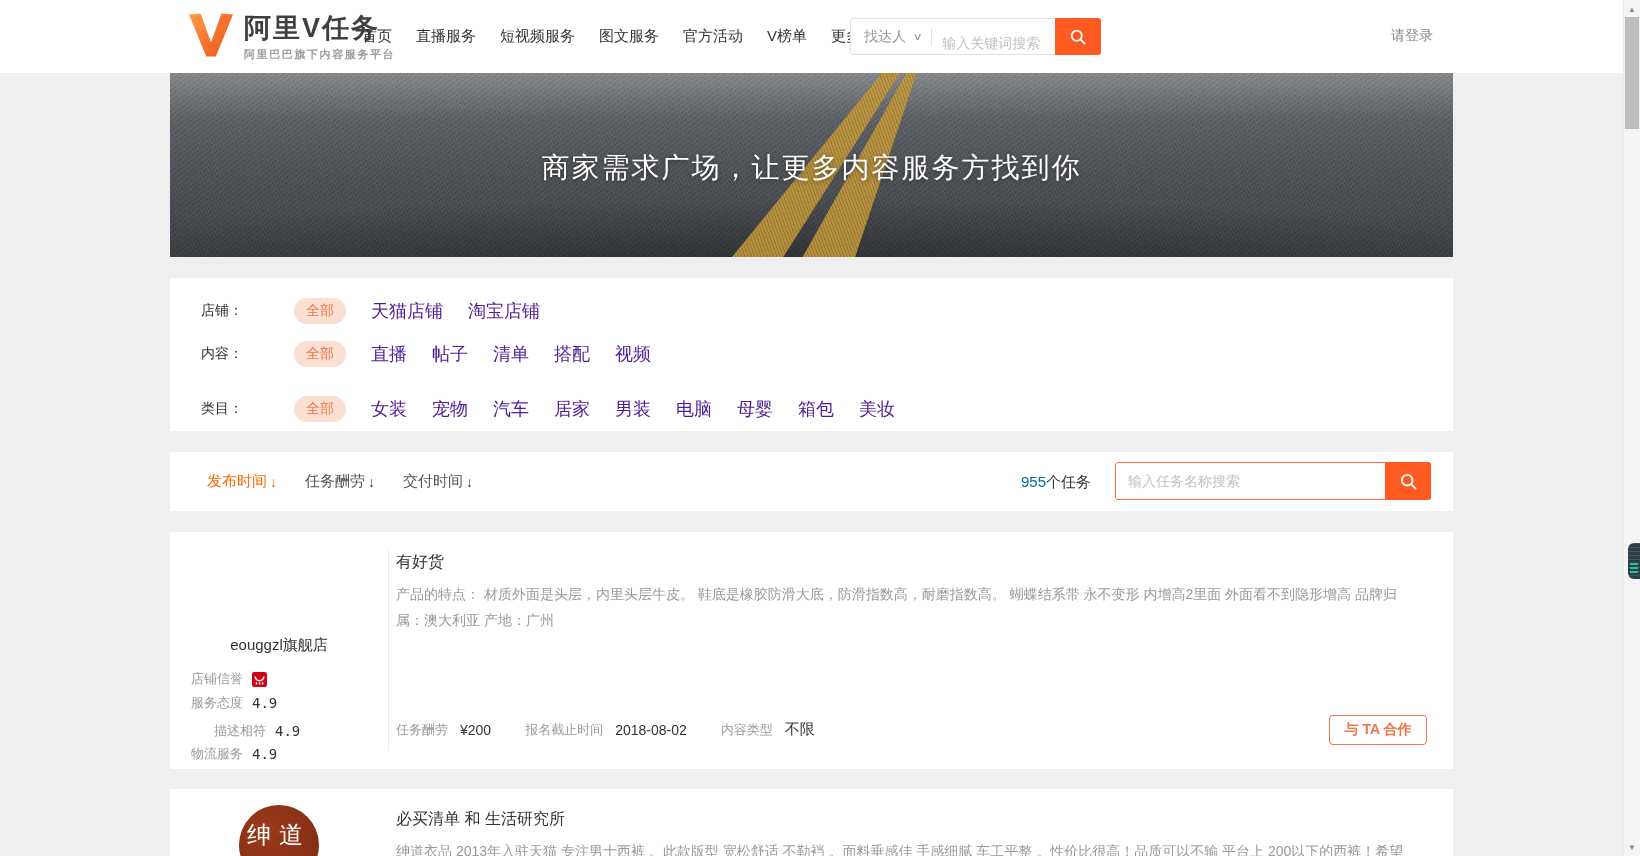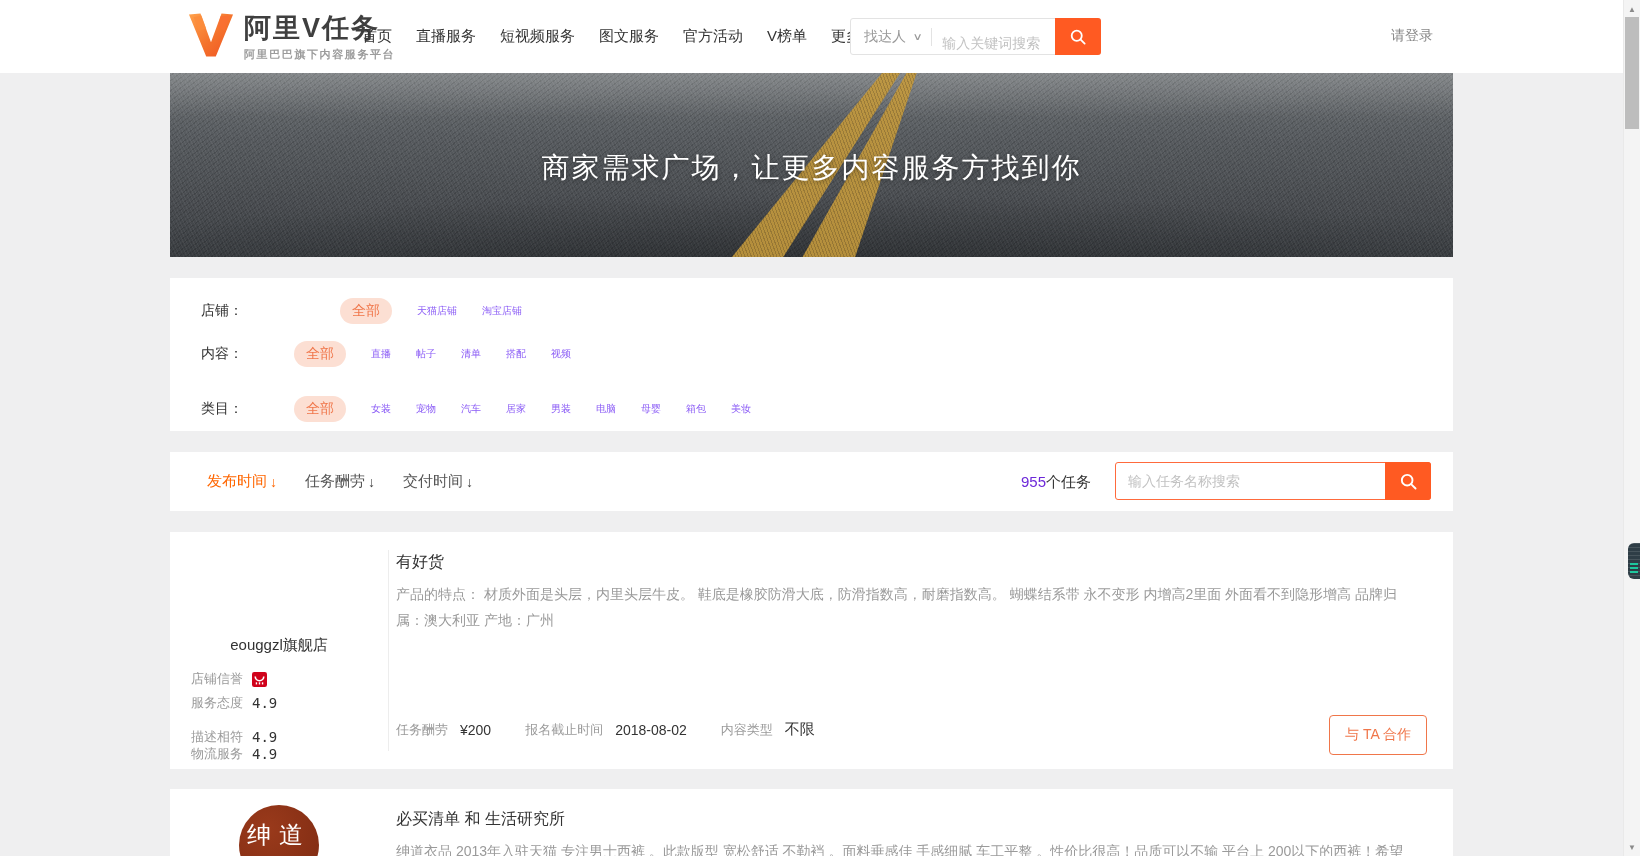--- a/index.html
+++ b/index.html
@@ -45,58 +45,58 @@
   .stripe { position:absolute; inset:0; background:#c49a3e; opacity:.9; filter:blur(.6px);
             background-image:repeating-linear-gradient(70deg, rgba(0,0,0,.18) 0 1px, transparent 1px 3px); }
   .stripe.s1 { clip-path:polygon(55.5% 0, 56.9% 0, 47.8% 100%, 43.8% 100%); }
   .stripe.s2 { clip-path:polygon(57.4% 0, 58.2% 0, 53.4% 100%, 49.3% 100%); }
   .banner-title { position:absolute; left:0; right:0; top:76px; text-align:center; color:#fff;
                   font-size:28px; letter-spacing:2px; text-shadow:0 1px 5px rgba(0,0,0,.45); }
 
   
   .filter-card { position:absolute; left:170px; top:278px; width:1283px; height:153px; background:#fff; }
   .filter-row { position:absolute; left:31px; display:flex; align-items:center; height:27px; }
-  .filter-row.r0 { top:19px;gap:46px; } .filter-row.r1 { top:62px; } .filter-row.r2 { top:105px;margin-top:12px; }
+  .filter-row.r0 { top:19px; } .filter-row.r1 { top:62px; } .filter-row.r2 { top:105px;margin-top:12px; }
   .filter-label { width:93px; font-size:14px; color:#333; }
   .filter-opts { display:flex; align-items:center; gap:25px; }
   .pill { background:#fcdfd3; color:#f0764a; border-radius:14px; padding:4px 12px; font-size:14px; cursor:pointer; }
-  .fopt { font-size:10px; color:#8b5cf6; cursor:pointer; }
+  .fopt { font-size:18px; color:#4c1d95; cursor:pointer; }
 
   
   .sort-card { position:absolute; left:170px; top:452px; width:1283px; height:59px; background:#fff; }
   .sorts { position:absolute; left:37px; top:0; height:59px; display:flex; align-items:center; gap:28px; }
   .sort-item { display:flex; align-items:center; gap:3px; font-size:15px; color:#555; cursor:pointer; }
   .sort-item .arr { font-size:14px; color:#444; }
   .sort-item.active, .sort-item.active .arr { color:#ff6600; }
   .task-count { position:absolute; right:362px; top:21px; font-size:15px; color:#333; white-space:nowrap; }
-  .task-count .num { color:#6d28d9; }
+  .task-count .num { color:#0369a1; }
   .tsearch { position:absolute; right:22px; top:10px; width:316px; height:38px;
              border:1px solid #ff6a3c; border-radius:3px; display:flex; align-items:center; background:#fff; }
   .tsearch input { flex:1; min-width:0; border:0; outline:0; padding:0 12px; font-size:14px; background:transparent; }
   .tsearch .sbtn { height:38px; }
 
   
   .card { position:absolute; left:170px; width:1283px; background:#fff; }
   .card1 { top:532px; height:237px; }
   .card2 { top:789px; height:130px; }
   .v-div { position:absolute; left:218px; top:18px; bottom:18px; width:1px; background:#ededed; }
   .store-name { position:absolute; left:0; width:218px; top:104px; text-align:center; font-size:15px; color:#333; cursor:pointer; }
   .rrow { position:absolute; left:21px; display:flex; align-items:center; gap:9px; font-size:13px; color:#9a9a9a; }
   .rrow .val { font-family:"DejaVu Sans Mono",monospace; font-size:14px; color:#333; }
-  .rrow.rr0 { top:138px; } .rrow.rr1 { top:162px; } .rrow.rr2 { top:196px; } .rrow.rr3 { top:213px;align-items:center; }
+  .rrow.rr0 { top:138px; } .rrow.rr1 { top:162px; } .rrow.rr2 { top:190px;margin-left:23px; } .rrow.rr3 { top:213px;align-items:center; }
   .tmall-ic svg { width:15px; height:15px; display:block; }
   .c-title { position:absolute; left:226px; top:20px; font-size:16px; color:#333; cursor:pointer; }
   .c-desc  { position:absolute; left:226px; top:49px; width:1010px; font-size:14px; color:#9a9a9a; line-height:26px; }
   .meta { position:absolute; left:226px; top:188px; display:flex; align-items:center; font-size:13px; color:#9a9a9a; }
   .meta .mv { color:#333; font-size:14px; margin-left:12px; }
   .meta .grp { display:flex; align-items:center; margin-right:34px; }
   .meta .big { font-size:15px; }
-  .coop-btn { position:absolute; right:26px; top:183px; width:98px; height:40px; border:1px solid #f0764a;
+  .coop-btn { position:absolute; right:26px; top:183px; width:98px; height:30px; border:1px solid #f0764a;
               border-radius:4px; background:#fff; color:#f0764a; font-size:14px;
-              display:flex; align-items:center; justify-content:center; cursor:pointer; }
+              display:flex; align-items:center; justify-content:center; cursor:pointer;font-weight:bold; }
   .avatar2 { position:absolute; left:69px; top:16px; width:80px; height:80px; border-radius:50%;
              background:radial-gradient(circle at 35% 30%, #9a3a1b, #7d2a12); color:#fff;
              display:flex; justify-content:center; padding-top:14px; font-size:24px; letter-spacing:8px;
              font-family:"DejaVu Serif","Liberation Serif",serif; cursor:pointer; overflow:hidden; }
 
   
   .scrollbar { position:absolute; right:0; top:0; width:17px; height:856px; background:#f4f4f4; border-left:1px solid #e9e9e9; }
   .sb-arrow { position:absolute; left:0; width:16px; height:16px; display:flex; align-items:center; justify-content:center;
               color:#8a8a8a; font-size:8px; cursor:pointer; }
   .sb-up { top:1px; } .sb-down { bottom:1px; }

